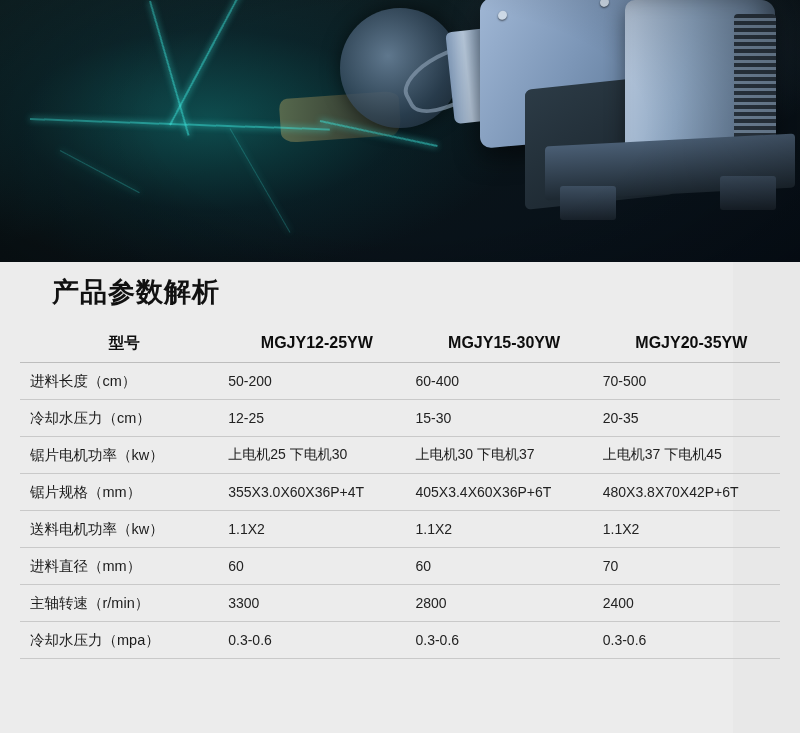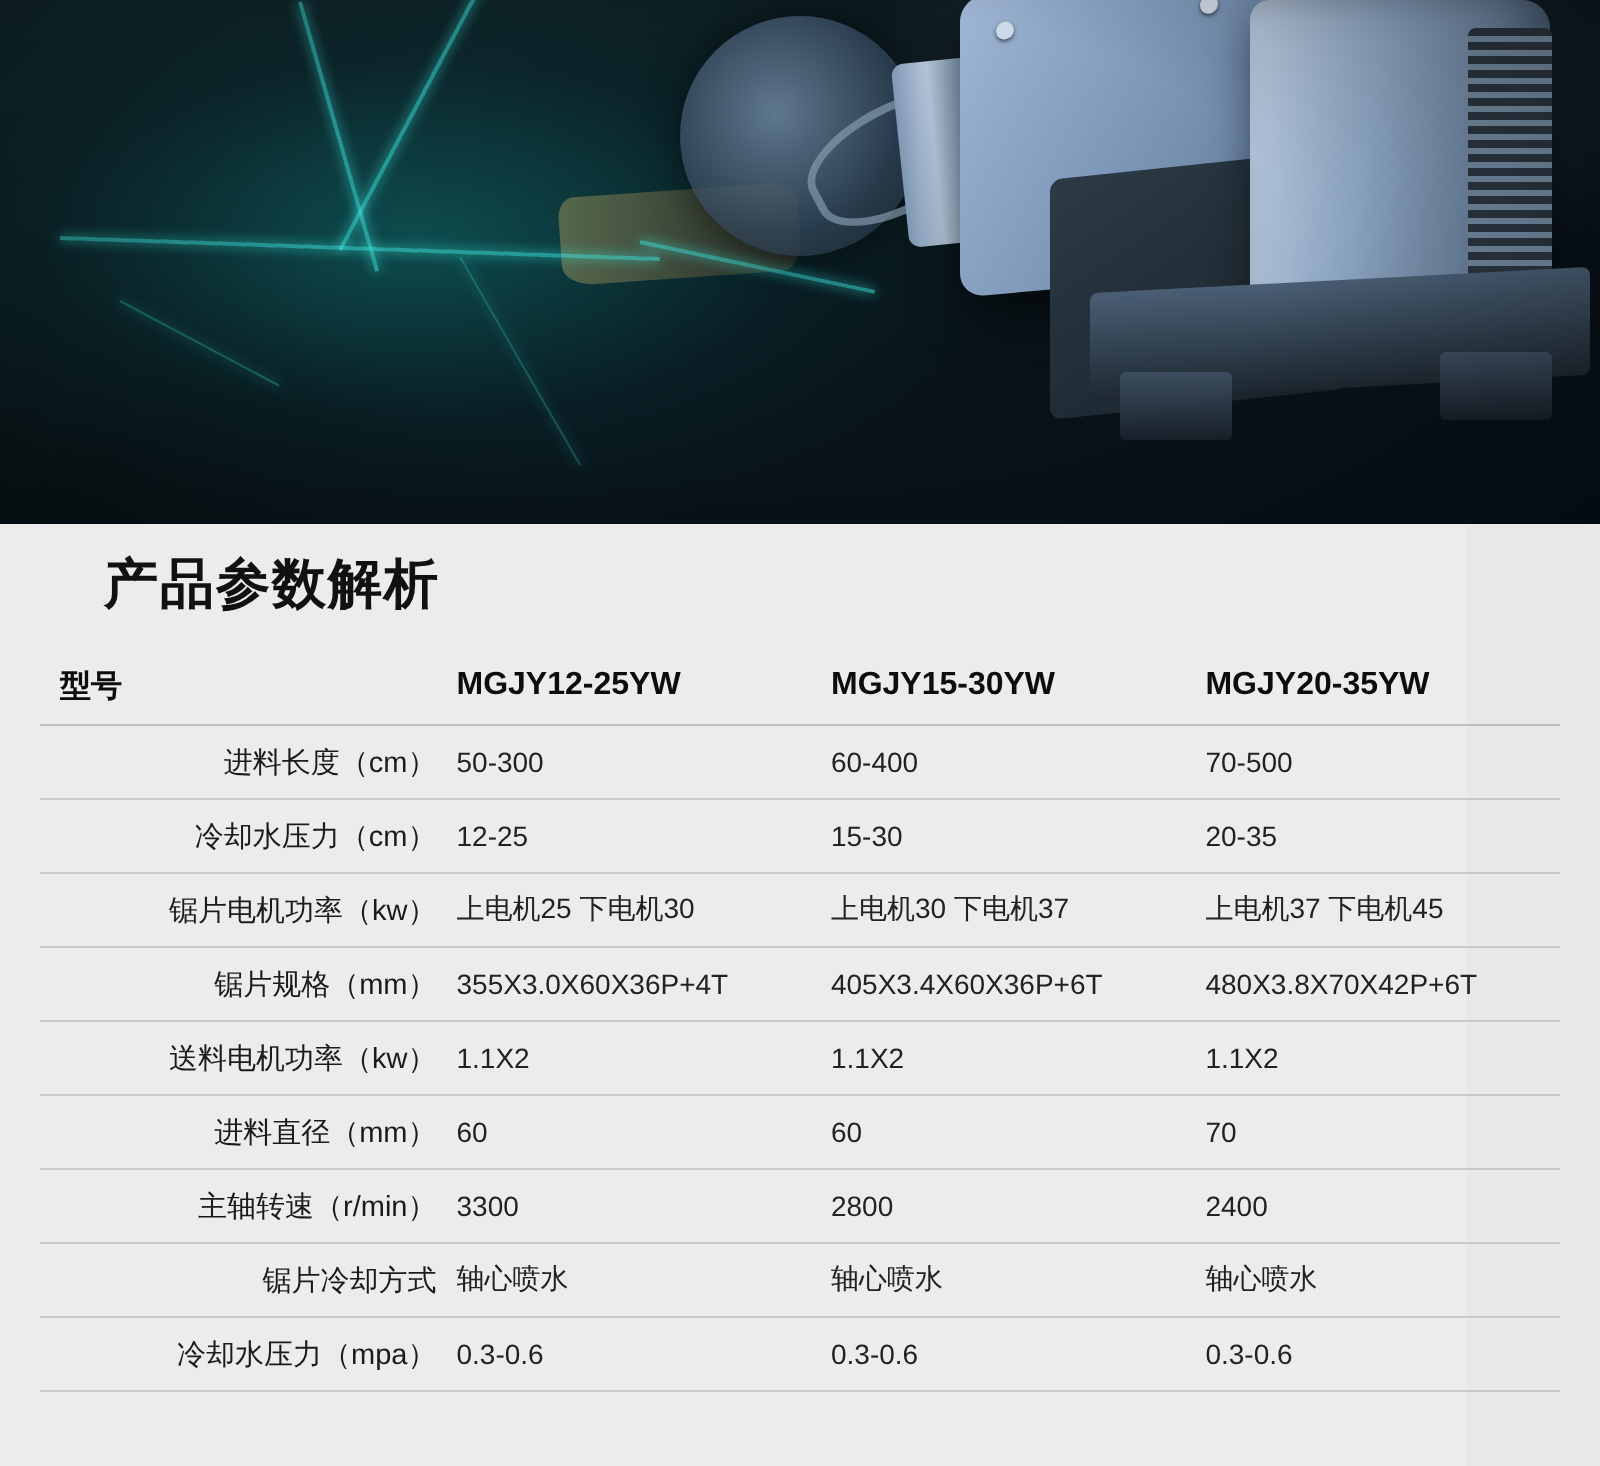--- a/index.html
+++ b/index.html
@@ -193,28 +193,28 @@
     font-size: 14.5px;
     font-weight: normal;
     white-space: nowrap;
   }
   table.spec thead th {
     height: 38px;
     font-weight: bold;
     font-size: 16px;
     color: #0d0d0d;
     border-bottom: 1px solid #bdbdbd;
+    text-align: center;
   }
   table.spec thead th.hdr-label {
     font-size: 15.5px;
   }
   table.spec tbody td.lbl {
     font-size: 14.5px;
     color: #1b1b1b;
-    text-align: right;
   }
   table.spec tbody td.val {
     font-size: 14px;
     color: #222222;
   }
 </style>
 </head>
 <body>
 
 <div class="page">
@@ -263,21 +263,21 @@
         <tr>
           <th class="hdr-label">型号</th>
           <th>MGJY12-25YW</th>
           <th>MGJY15-30YW</th>
           <th>MGJY20-35YW</th>
         </tr>
       </thead>
       <tbody>
         <tr>
           <td class="lbl">进料长度（cm）</td>
-          <td class="val">50-300</td>
+          <td class="val">50-200</td>
           <td class="val">60-400</td>
           <td class="val">70-500</td>
         </tr>
         <tr>
           <td class="lbl">冷却水压力（cm）</td>
           <td class="val">12-25</td>
           <td class="val">15-30</td>
           <td class="val">20-35</td>
         </tr>
         <tr>
@@ -304,26 +304,20 @@
           <td class="val">60</td>
           <td class="val">70</td>
         </tr>
         <tr>
           <td class="lbl">主轴转速（r/min）</td>
           <td class="val">3300</td>
           <td class="val">2800</td>
           <td class="val">2400</td>
         </tr>
         <tr>
-          <td class="lbl">锯片冷却方式</td>
-          <td class="val">轴心喷水</td>
-          <td class="val">轴心喷水</td>
-          <td class="val">轴心喷水</td>
-        </tr>
-        <tr>
           <td class="lbl">冷却水压力（mpa）</td>
           <td class="val">0.3-0.6</td>
           <td class="val">0.3-0.6</td>
           <td class="val">0.3-0.6</td>
         </tr>
       </tbody>
     </table>
   </div>
 </div>
 

